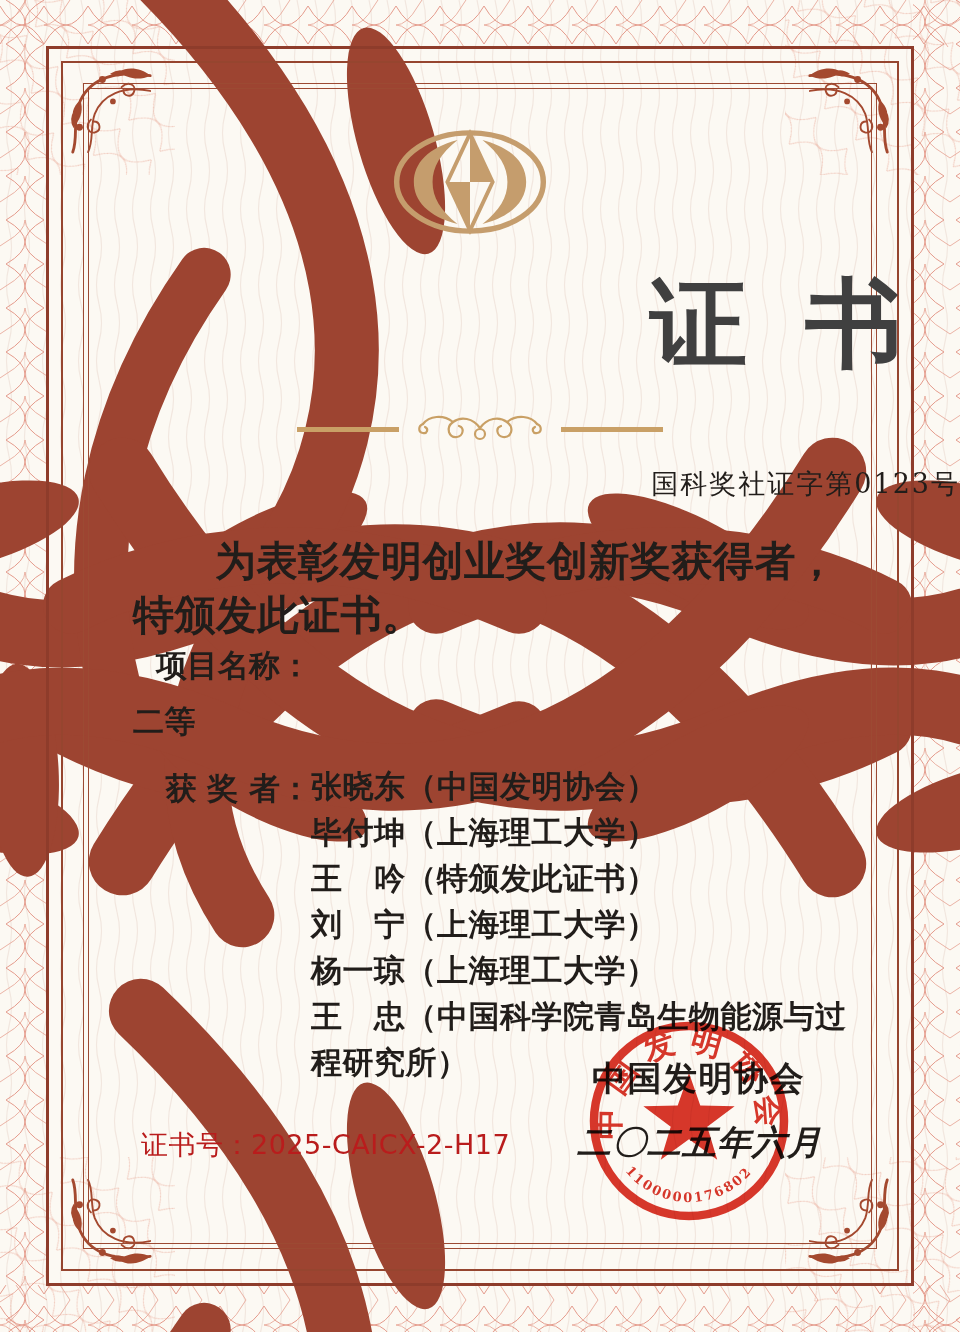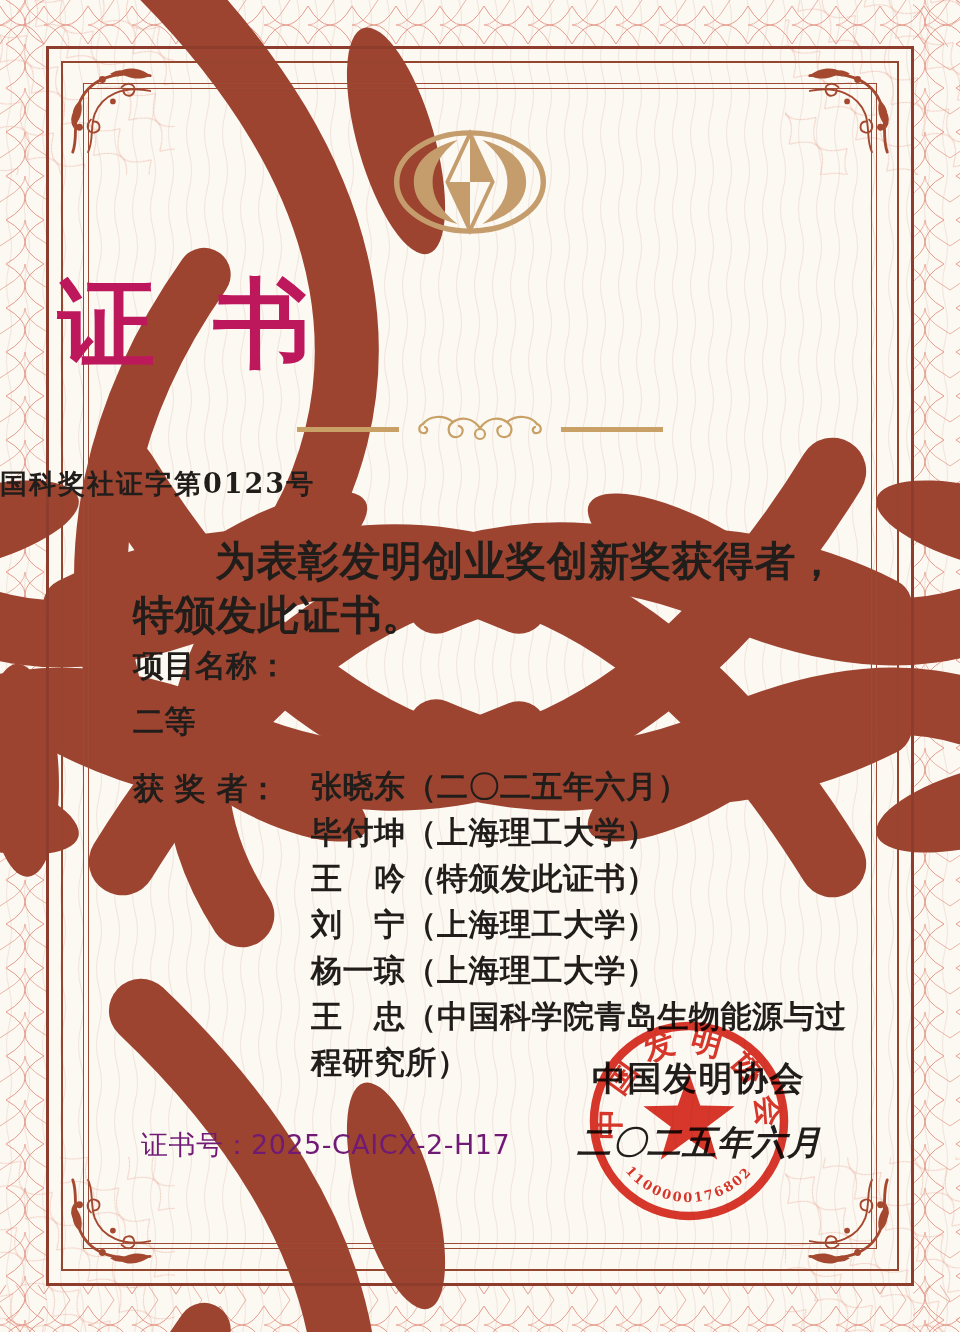--- a/index.html
+++ b/index.html
@@ -12,43 +12,43 @@
   .frame{position:absolute;pointer-events:none;}
   .f1{inset:46px;border:3.5px solid #8e3c2b;}
   .f2{inset:61px;border:2px solid #96452f;}
   .f3{inset:83px;border:1.5px solid #9c4a33;}
   .f4{inset:88px;border:1px solid #9c4a33;}
 
   .logo{position:absolute;left:392px;top:126px;width:156px;height:112px;}
 
   .title{
     position:absolute;top:268px;left:0;width:100%;margin:0;
-    text-align:left;font-size:97px;font-weight:bold;color:#be185d;
+    text-align:right;font-size:97px;font-weight:bold;color:#404040;
     letter-spacing:58px;text-indent:58px;line-height:1.15;
   }
   .divider{position:absolute;top:412px;left:0;width:100%;display:flex;align-items:center;justify-content:center;gap:16px;}
   .divider .bar{width:102px;height:5px;background:#c9a066;}
-  .serial{position:absolute;top:466px;left:0;width:100%;text-align:left;font-size:27px;font-weight:bold;letter-spacing:2px;}
+  .serial{position:absolute;top:466px;left:0;width:100%;text-align:right;font-size:27px;font-weight:normal;letter-spacing:2px;}
 
   .citation{
     position:absolute;left:133px;top:534px;width:727px;margin:0;
     font-size:41px;font-weight:bold;line-height:54px;text-indent:82px;letter-spacing:.5px;
   }
   .fields{position:absolute;left:133px;top:640px;width:732px;font-size:31px;font-weight:bold;}
   .field{display:flex;align-items:flex-start;line-height:50px;}
-  .flabel{flex:0 0 178px;white-space:nowrap;}
+  .flabel{flex:0 0 178px;white-space:nowrap;text-align:right;}
   .fvalue{width:554px;letter-spacing:.5px;}
   .field.award{margin-top:6px;}
   .field.winners-row{margin-top:17px;}
   .winner{line-height:46px;letter-spacing:.5px;}
 
   .certno{
     position:absolute;left:141px;top:1127px;
     font-family:"DejaVu Sans","Liberation Sans",sans-serif;
-    font-size:27px;color:#701a75;letter-spacing:.5px;
+    font-size:27px;color:#b91c1c;letter-spacing:.5px;
   }
   .issuer{position:absolute;left:592px;top:1056px;font-size:34px;font-weight:bold;letter-spacing:1.5px;}
   .date{position:absolute;left:577px;top:1120px;font-size:34px;font-weight:bold;letter-spacing:1px;font-style:italic;}
 
   .seal{position:absolute;left:566px;top:998px;width:246px;height:246px;mix-blend-mode:multiply;opacity:.93;}
   .seal text{font-family:"DejaVu Serif","Liberation Serif",serif;font-weight:bold;}
 </style>
 </head>
 <body>
 
@@ -193,21 +193,21 @@
   <div class="fields">
     <div class="field project">
       <span class="flabel">项目名称：</span>
     </div>
     <div class="field award">
       <span class="fvalue">二等</span>
     </div>
     <div class="field winners-row">
       <span class="flabel">获 奖 者：</span>
       <span class="fvalue">
-        <div class="winner">张晓东（二〇二五年六月）</div>
+        <div class="winner">张晓东（中国发明协会）</div>
         <div class="winner">毕付坤（上海理工大学）</div>
         <div class="winner">王　吟（特颁发此证书）</div>
         <div class="winner">刘　宁（上海理工大学）</div>
         <div class="winner">杨一琼（上海理工大学）</div>
         <div class="winner">王　忠（中国科学院青岛生物能源与过程研究所）</div>
       </span>
     </div>
   </div>
 
   <div class="certno"><span>证书号：</span><span>2025-CAICX-2-H17</span></div>

